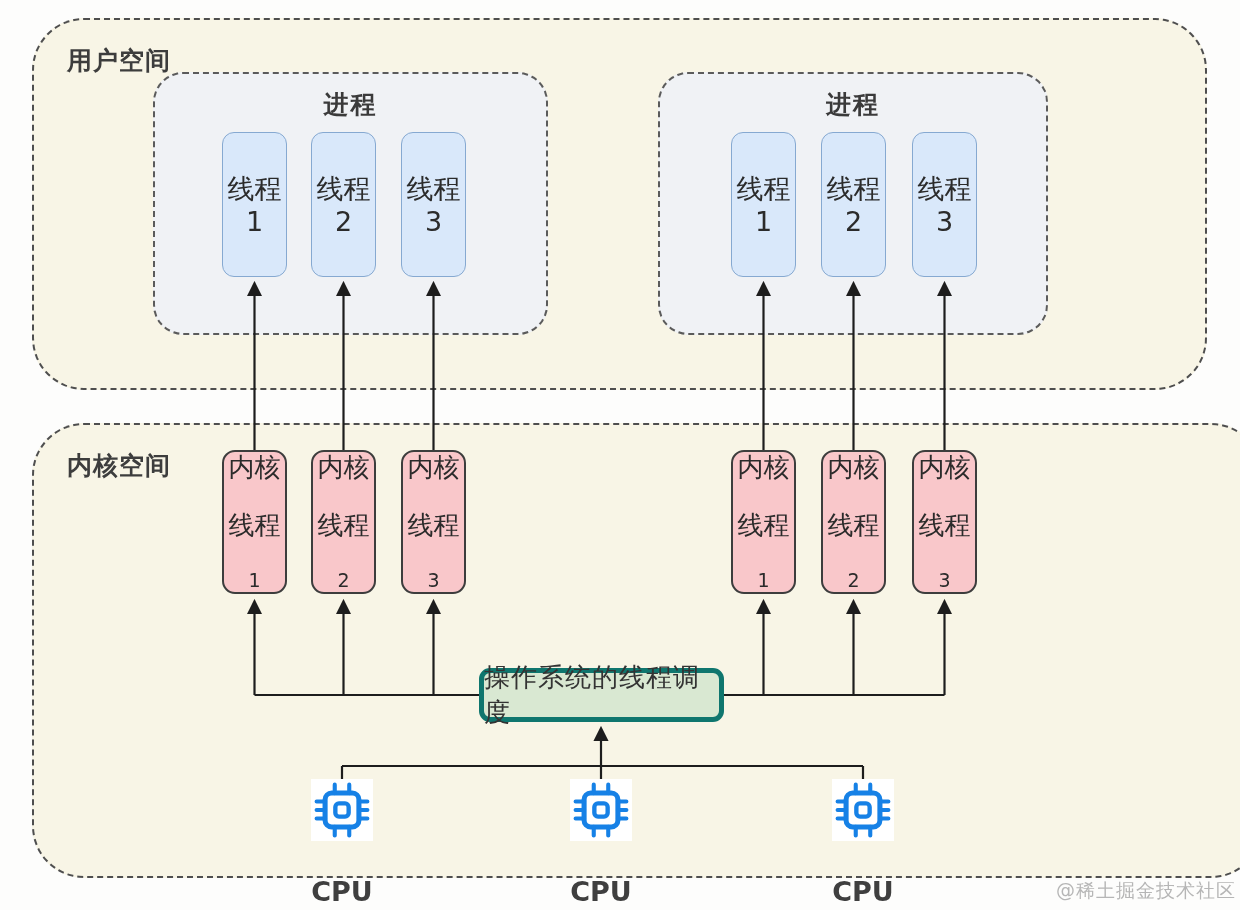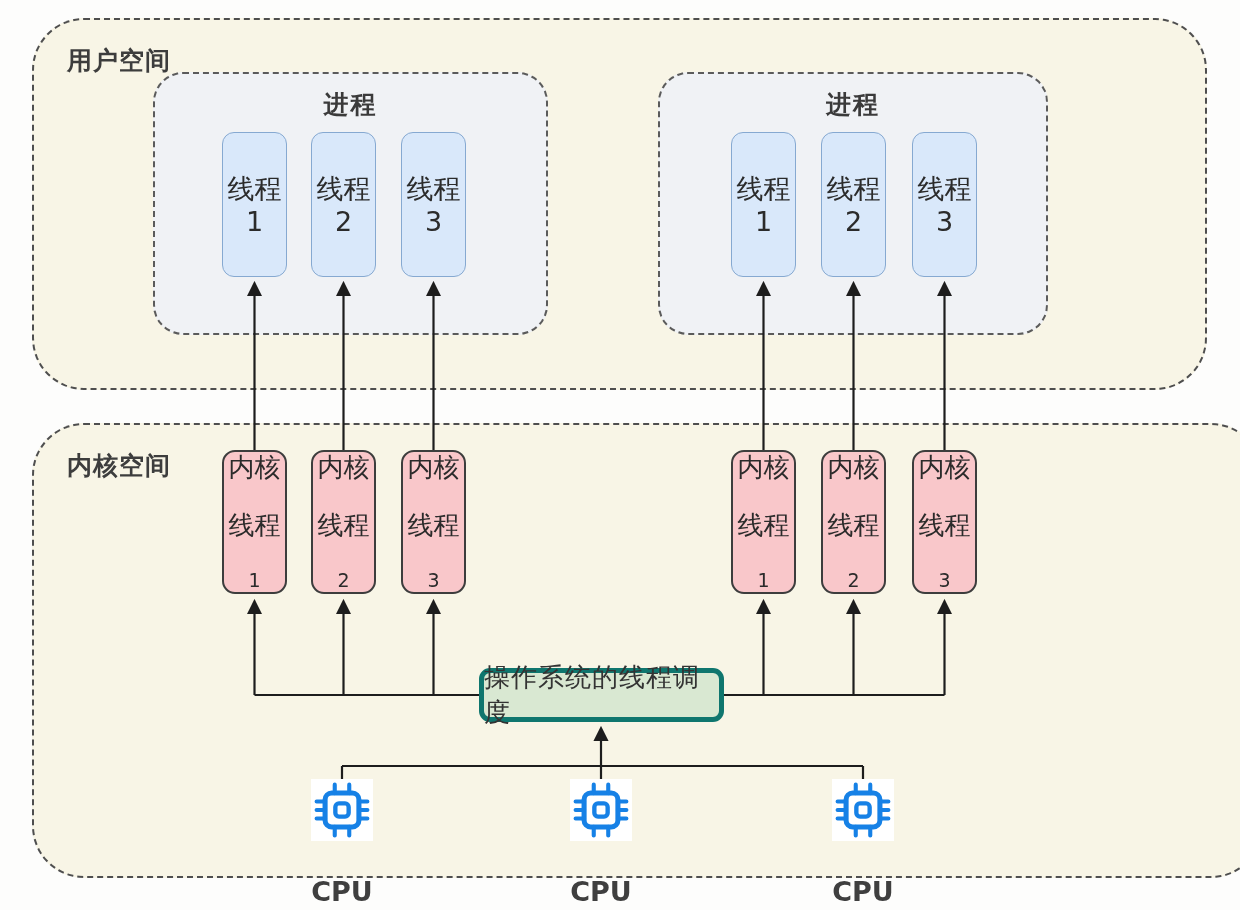--- a/index.html
+++ b/index.html
@@ -203,14 +203,15 @@
       <rect x="10" y="10" width="28" height="28" rx="5.5" stroke-width="4.2"></rect>
       <rect x="18.5" y="18.5" width="11" height="11" rx="3" stroke-width="3.6"></rect>
       <path stroke-width="3.4" d="M18 3v7 M30 3v7 M18 38v7 M30 38v7 M3 17h7 M3 24h7 M3 31h7 M38 17h7 M38 24h7 M38 31h7"></path>
     </svg>
   </div>
 
   <div class="cpu-label" style="left:297px;">CPU</div>
   <div class="cpu-label" style="left:556px;">CPU</div>
   <div class="cpu-label" style="left:818px;">CPU</div>
 
+  <div class="watermark">@稀土掘金技术社区</div>
 
 </div>
 
 </body></html>

